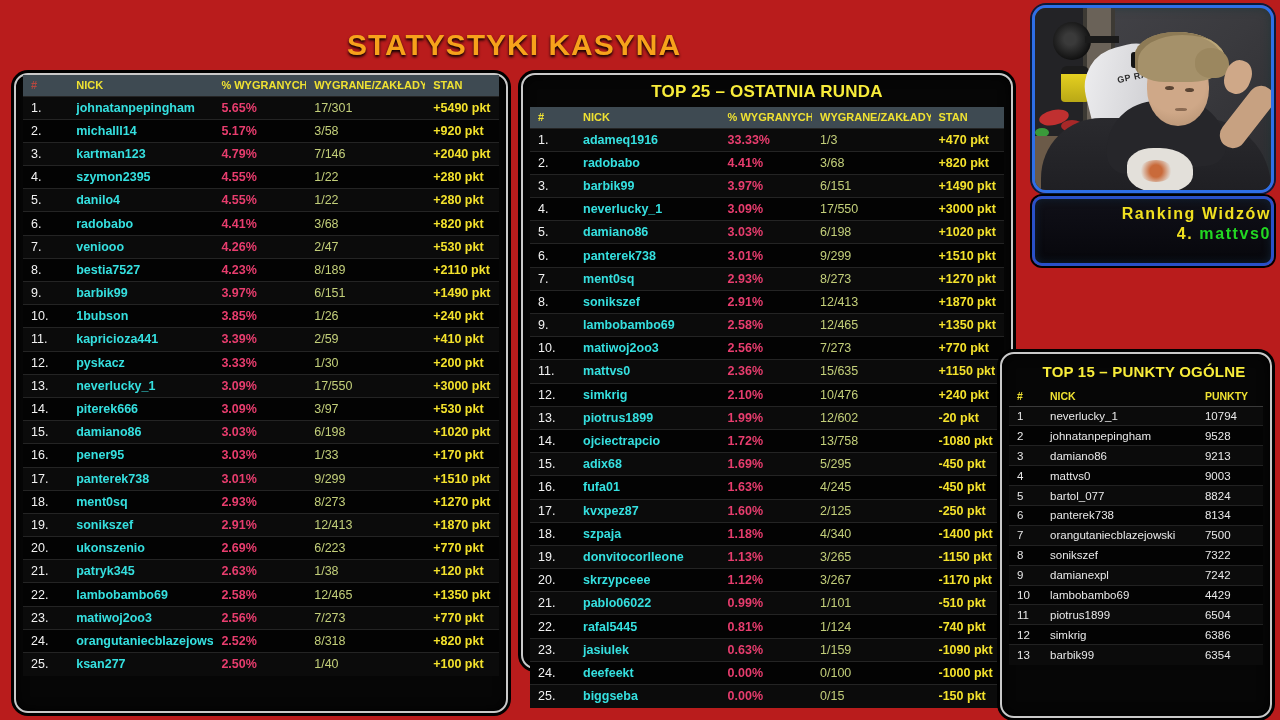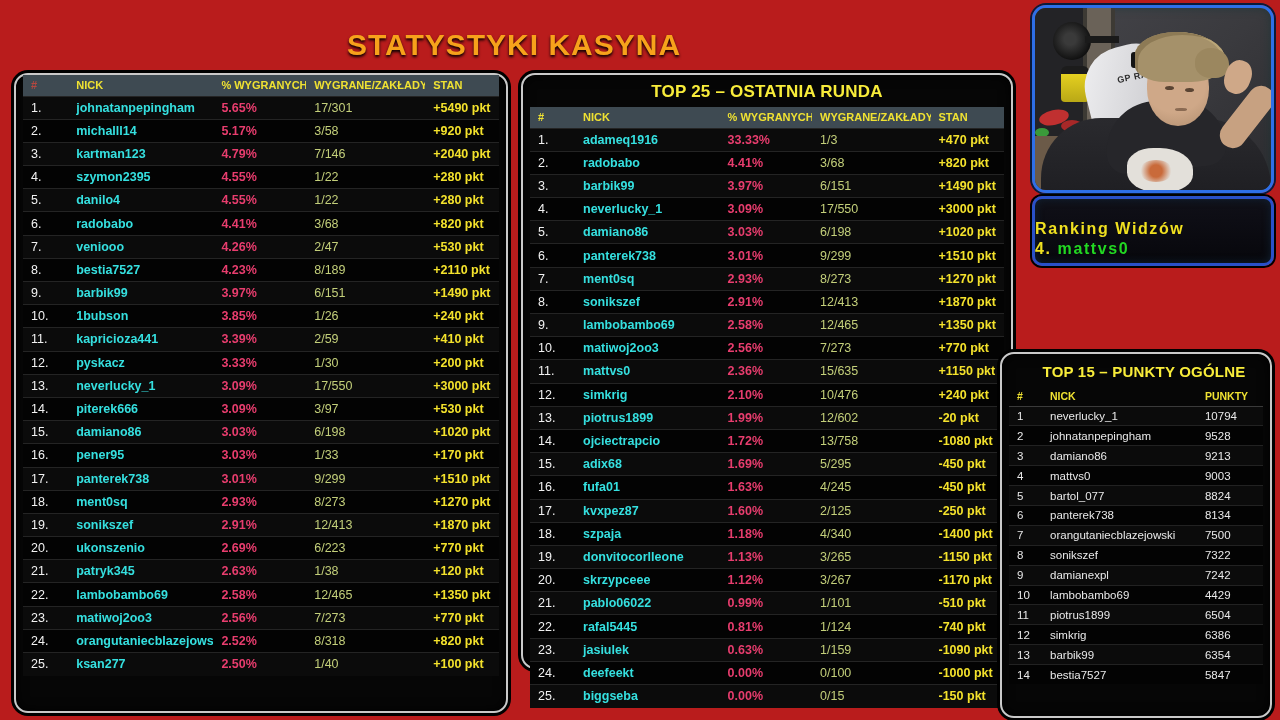--- a/index.html
+++ b/index.html
@@ -90,21 +90,21 @@
   .cam-hand { left:190px; top:52px; width:26px; height:34px; border-radius:45%;
     background:#cfa888; transform:rotate(20deg); }
   .cam-tissue { left:92px; top:140px; width:66px; height:44px; border-radius:40% 50% 40% 45%;
     background:#e3e0da; }
   .cam-tissue-smudge { left:104px; top:152px; width:34px; height:22px; border-radius:50%;
     background:radial-gradient(circle,#c96a3a 30%,#e3e0da 75%); }
 
   
   .rank-box { position:absolute; left:1032px; top:196px; width:242px; height:70px;
     background:linear-gradient(#101018,#07070c); border:3px solid #2950c8; border-radius:10px;
-    z-index:6; text-align:left; padding-top:20px;
+    z-index:6; text-align:right; padding-top:5px;
     box-shadow:0 0 0 2px #000, inset 0 0 8px #123; }
   .rank-line { font-weight:bold; font-size:16px; letter-spacing:1.6px; line-height:20px; }
   .rank-title { color:#f0e020; }
   .rank-pos { color:#f0e020; }
   .rank-nick { color:#22d822; }
   .rank-pts { color:#e4e4e4; }
 </style>
 </head>
 <body>
 
@@ -563,25 +563,20 @@
           </tr>
           <tr>
             <td class="c-rank3">12</td>
             <td class="c-nick3">simkrig</td>
             <td class="c-pts3">6386</td>
           </tr>
           <tr>
             <td class="c-rank3">13</td>
             <td class="c-nick3">barbik99</td>
             <td class="c-pts3">6354</td>
-          </tr>
-          <tr>
-            <td class="c-rank3">14</td>
-            <td class="c-nick3">bestia7527</td>
-            <td class="c-pts3">5847</td>
           </tr>
         </tbody>
     </table>
   </div>
 
   <div class="webcam">
     <div class="cam-el cam-darkwall"></div>
     <div class="cam-el cam-door"></div>
     <div class="cam-el cam-barbell"></div>
     <div class="cam-el cam-barbell-bar"></div>

